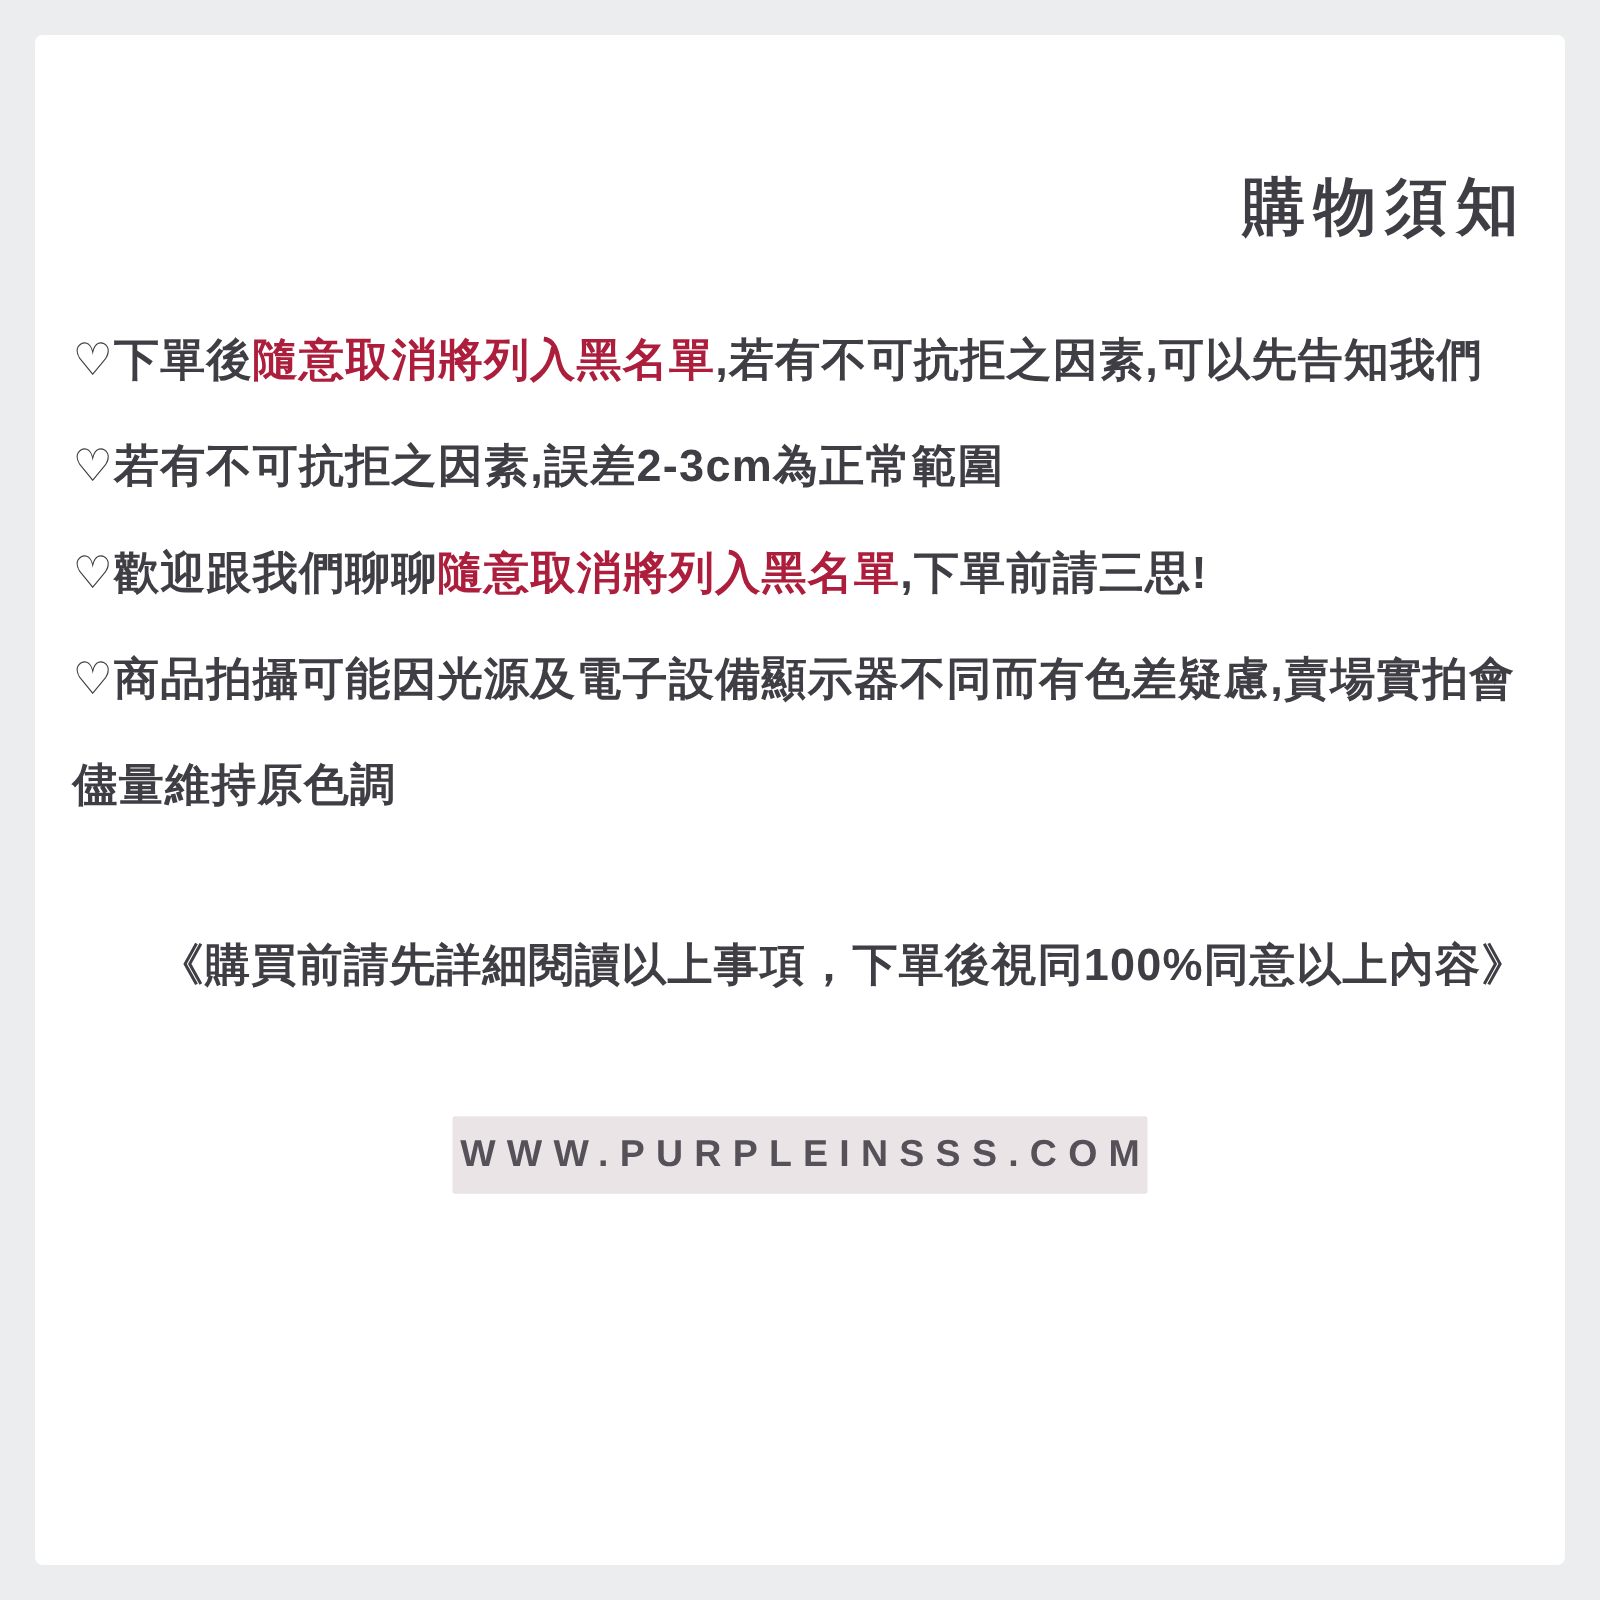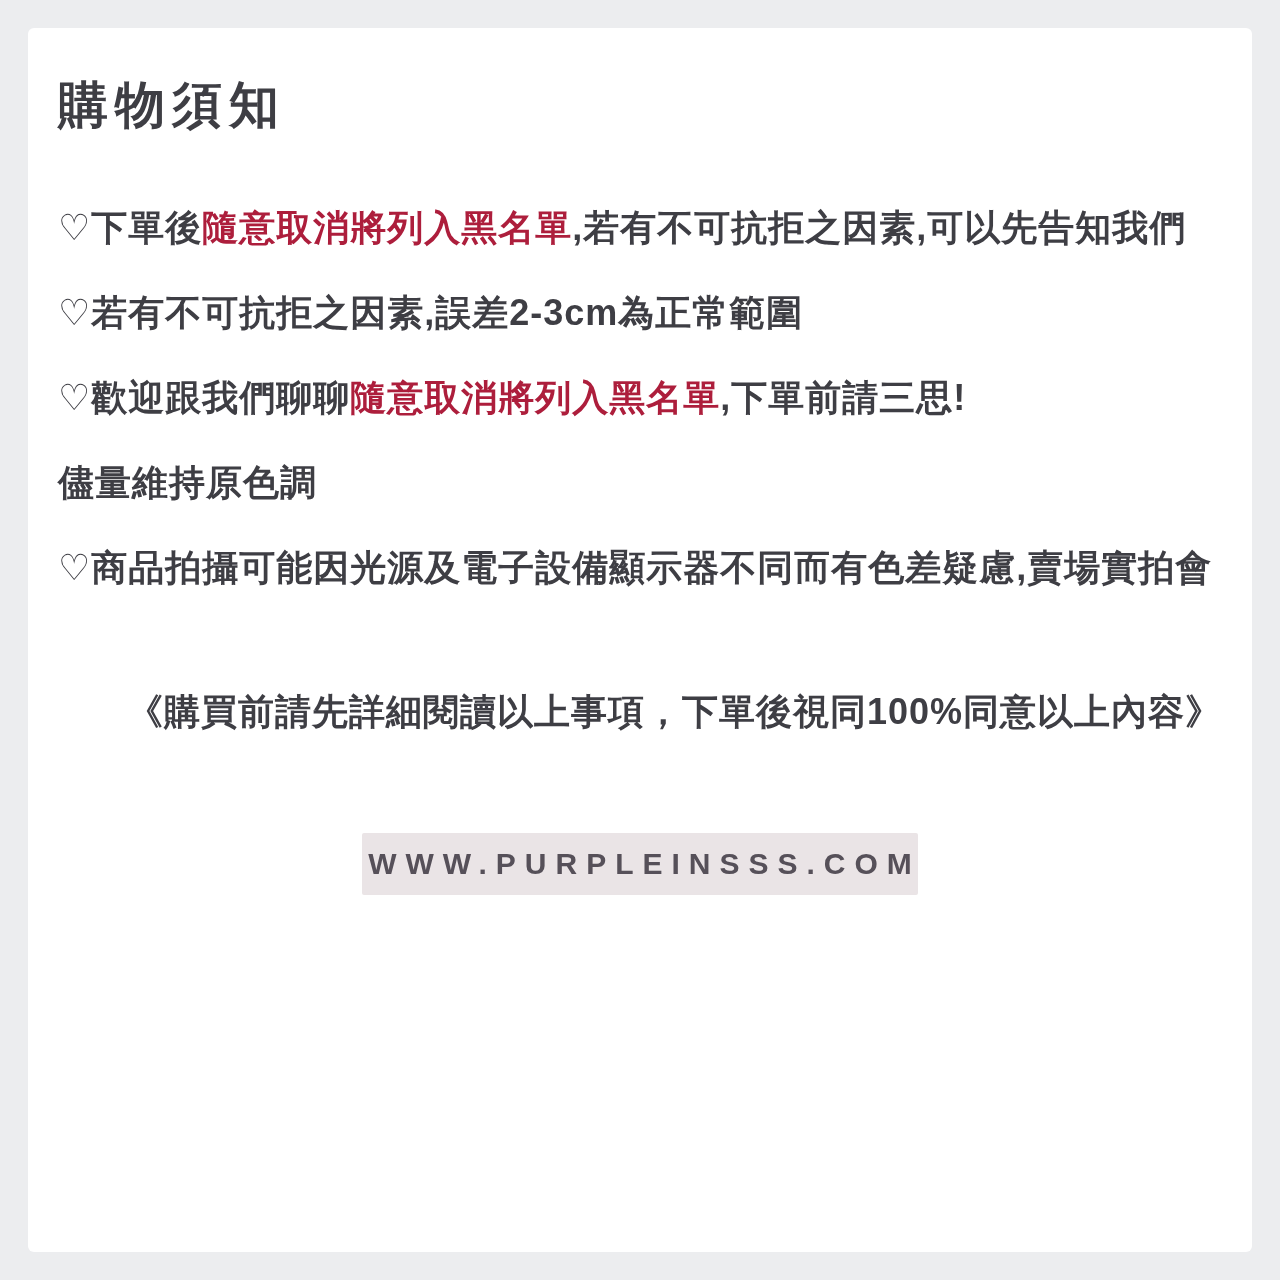--- a/index.html
+++ b/index.html
@@ -12,22 +12,22 @@
   }
   .card {
     position: absolute;
     left: 28px; top: 28px; right: 28px; bottom: 28px;
     background: var(--card-bg, #FFFFFF);
     border-radius: 6px;
     padding: 0 30px;
     overflow: hidden;
   }
   .title {
-    margin-top: 44px;
-    text-align: left;
+    margin-top: 104px;
+    text-align: right;
     font-size: 50px;
     font-weight: 700;
     letter-spacing: 7px;
     color: var(--text-dark, #3E3E44);
   }
   .notice-list {
     margin-top: 46px;
     font-size: 36px;
     font-weight: 700;
     line-height: 85px;
@@ -65,22 +65,22 @@
 </head>
 <body>
 
 <div class="card">
   <h1 class="title">購物須知</h1>
 
   <div class="notice-list">
       <p class="notice-line"><span>♡下單後</span><span class="red">隨意取消將列入黑名單</span><span>,若有不可抗拒之因素,可以先告知我們</span></p>
       <p class="notice-line"><span>♡若有不可抗拒之因素,誤差2-3cm為正常範圍</span></p>
       <p class="notice-line"><span>♡歡迎跟我們聊聊</span><span class="red">隨意取消將列入黑名單</span><span>,下單前請三思!</span></p>
+      <p class="notice-line"><span>♡商品拍攝可能因光源及電子設備顯示器不同而有色差疑慮,賣場實拍會</span></p>
       <p class="notice-line"><span>儘量維持原色調</span></p>
-      <p class="notice-line"><span>♡商品拍攝可能因光源及電子設備顯示器不同而有色差疑慮,賣場實拍會</span></p>
     </div>
 
   <p class="agreement">《購買前請先詳細閱讀以上事項，下單後視同100%同意以上內容》</p>
 
   <div class="website-badge">
     <span class="website-url">WWW.PURPLEINSSS.COM</span>
   </div>
 </div>
 
 </body></html>

